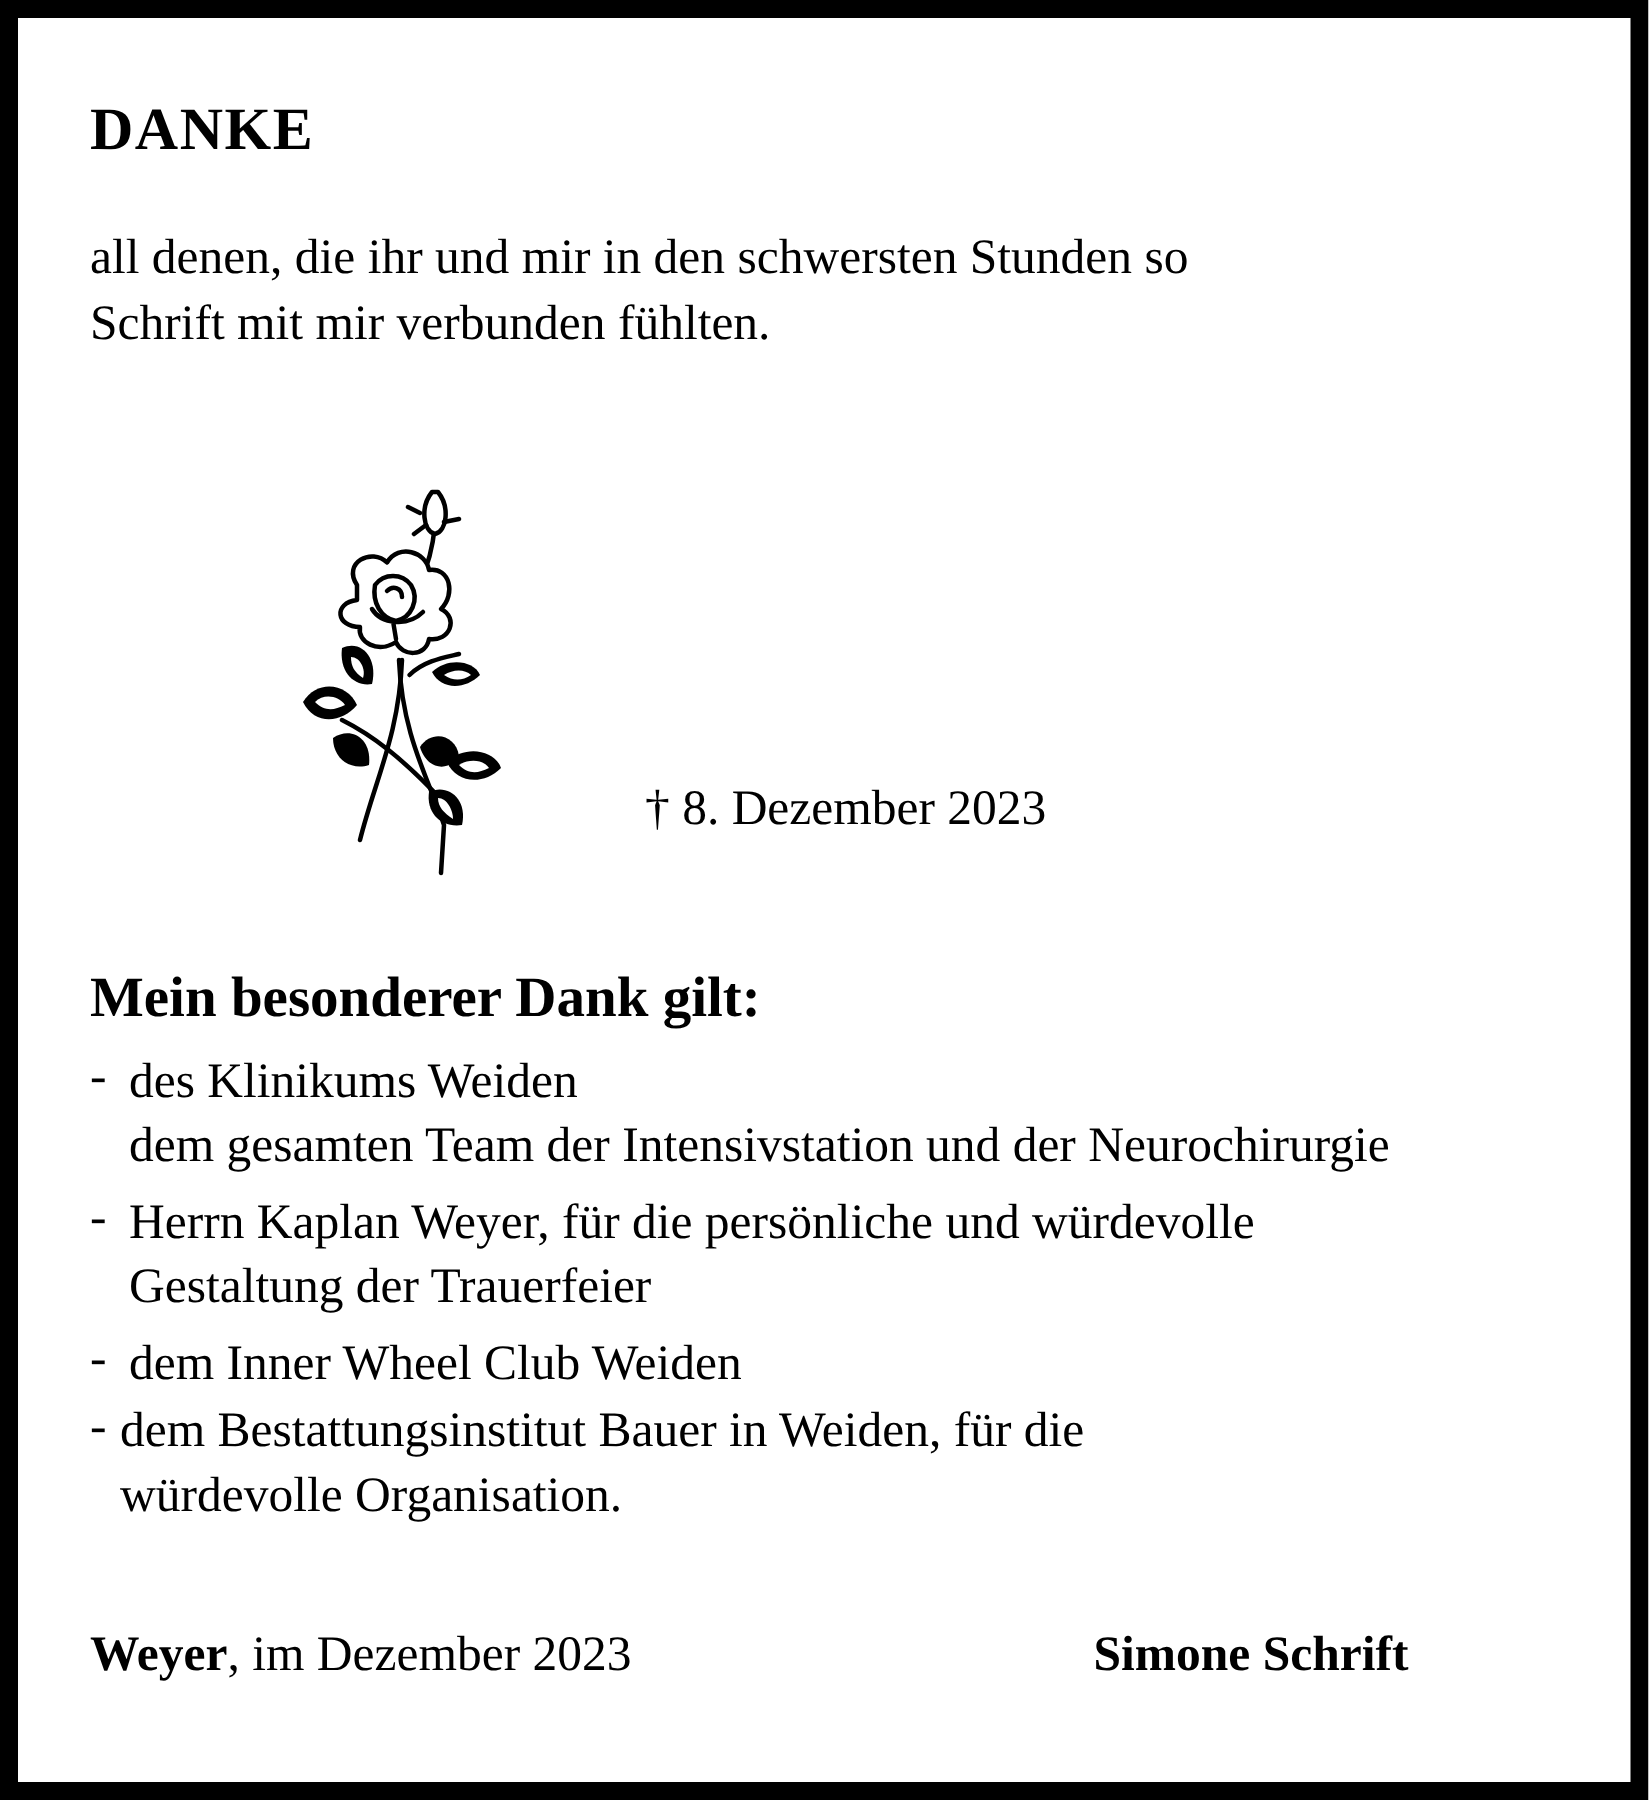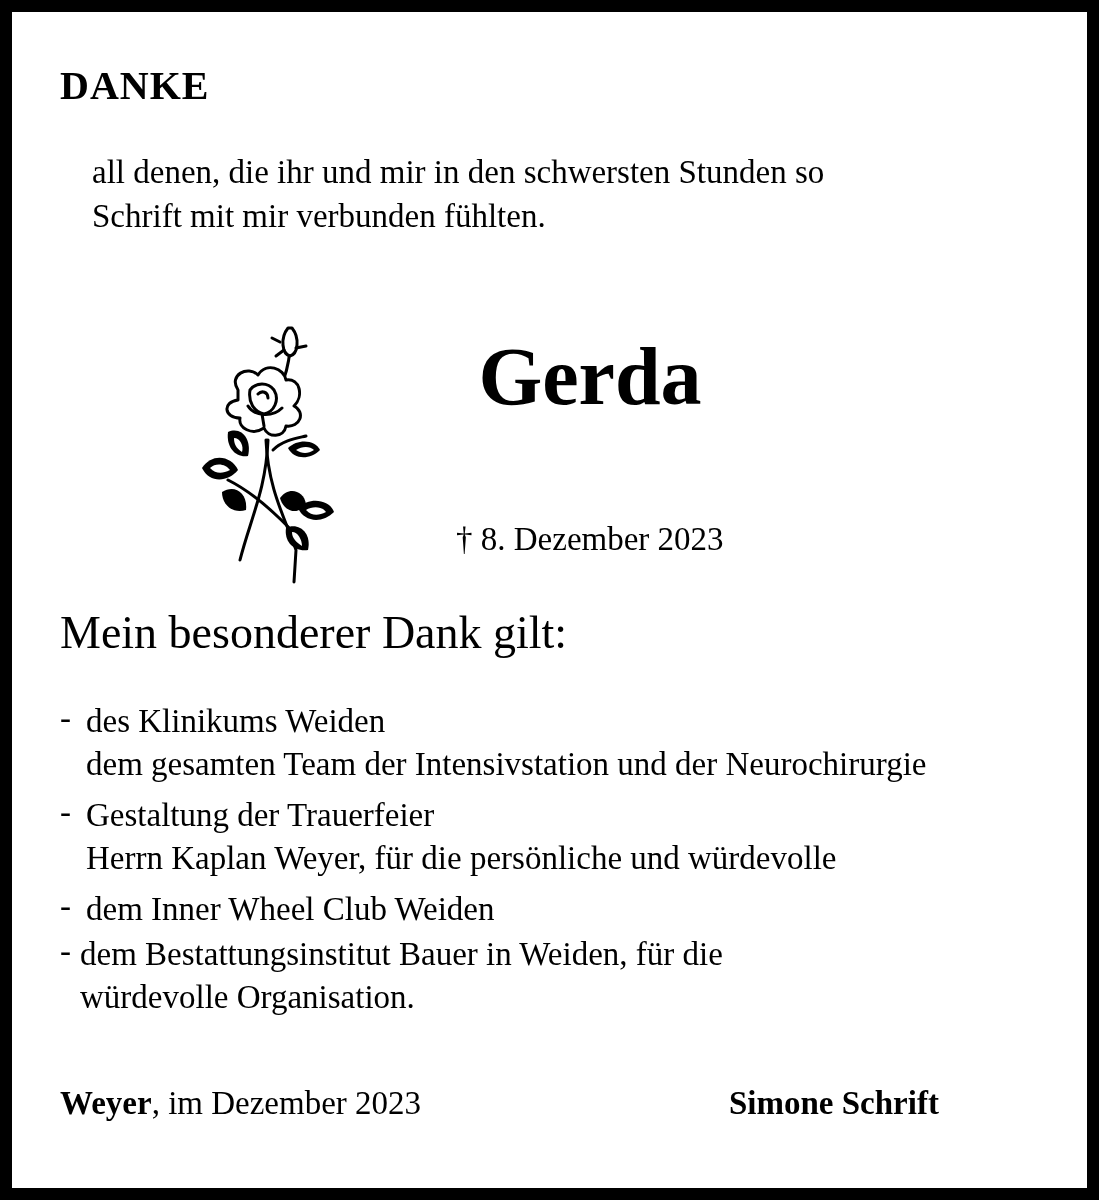--- a/index.html
+++ b/index.html
@@ -1,25 +1,25 @@
 <!DOCTYPE html>
 <html><head>
 <meta charset="utf-8">
 <style>
   html, body { margin:0; padding:0; background:#fff; }
   body { width:1099px; height:1200px; position:relative; overflow:hidden; font-family:"Liberation Serif", "DejaVu Serif", serif; color:#000; }
   .frame { position:absolute; left:0; top:0; width:1075px; height:1176px; border:12px solid #000; border-bottom-width:14px; }
   .abs { position:absolute; white-space:nowrap; }
   .title { left:60px; top:66px; font-size:40px; font-weight:bold; line-height:1; letter-spacing:1px; }
   .intro { left:60px; top:150px; font-size:33px; line-height:44px; }
-  .intro div { white-space:nowrap;margin-left:32px; }
+  .intro div { white-space:nowrap; }
   .name { left:360px; top:330px; width:460px; text-align:center; font-size:82px; font-weight:bold; line-height:94px; }
-  .death { left:456px; top:519px; font-size:33px; line-height:40px; }
+  .death { left:430px; top:519px; font-size:33px; line-height:40px; }
   .rose { left:188px; top:320px; width:150px; height:270px; }
-  .thanks-head { left:60px; top:609px; font-size:46px; font-weight:normal; line-height:48px; }
+  .thanks-head { left:60px; top:641px; font-size:38px; font-weight:bold; line-height:48px; }
   .list { left:60px; top:700px; font-size:33px; }
   .item { position:relative; margin-bottom:8px; }
   .item .dash { position:absolute; left:0; top:0; }
   .item .txt { margin-left:26px; line-height:43px; }
   .item .txt div { white-space:nowrap; }
   .footer-left { left:60px; top:1083px; font-size:33px; line-height:40px; }
   .footer-right { left:729px; top:1083px; font-size:33px; font-weight:bold; line-height:40px; }
 </style>
 </head>
 <body>
@@ -64,43 +64,42 @@
       <path d="M22 148 C 28 142, 38 144, 42 150 C 34 154, 28 154, 22 148 Z"></path>
       <path d="M46 118 C 52 118, 56 126, 54 132 C 48 128, 46 124, 46 118 Z"></path>
       <path d="M108 130 C 114 126, 122 126, 126 130 C 120 134, 114 134, 108 130 Z"></path>
       <path d="M118 190 C 124 186, 134 186, 138 192 C 130 196, 124 196, 118 190 Z"></path>
       <path d="M104 212 C 110 212, 114 220, 114 226 C 108 222, 104 218, 104 212 Z"></path>
     </g>
   </svg>
 </div>
 
 <div class="abs name">
-  <div>Gerda</div>
 </div>
 
 <div class="abs death">
   <span>†</span>
   <span>8. Dezember 2023</span>
 </div>
 
 <div class="abs thanks-head">Mein besonderer Dank gilt:</div>
 
 <div class="abs list">
   <div class="item">
     <span class="dash">-</span>
     <div class="txt">
       <div>des Klinikums Weiden</div>
       <div>dem gesamten Team der Intensivstation und der Neurochirurgie</div>
     </div>
   </div>
   <div class="item">
     <span class="dash">-</span>
     <div class="txt">
+      <div>Herrn Kaplan Weyer, für die persönliche und würdevolle</div>
       <div>Gestaltung der Trauerfeier</div>
-      <div>Herrn Kaplan Weyer, für die persönliche und würdevolle</div>
     </div>
   </div>
   <div class="item">
     <span class="dash">-</span>
     <div class="txt">
       <div>dem Inner Wheel Club Weiden</div>
     </div>
   </div>
   <div class="item" style="margin-top:-6px">
     <span class="dash">-</span>

